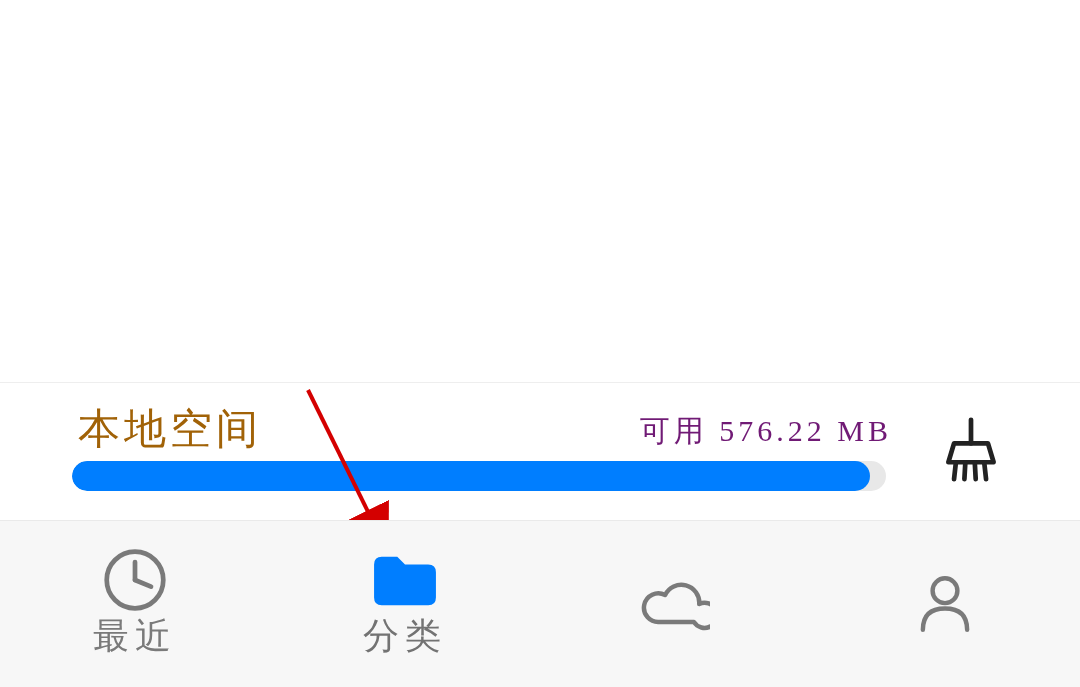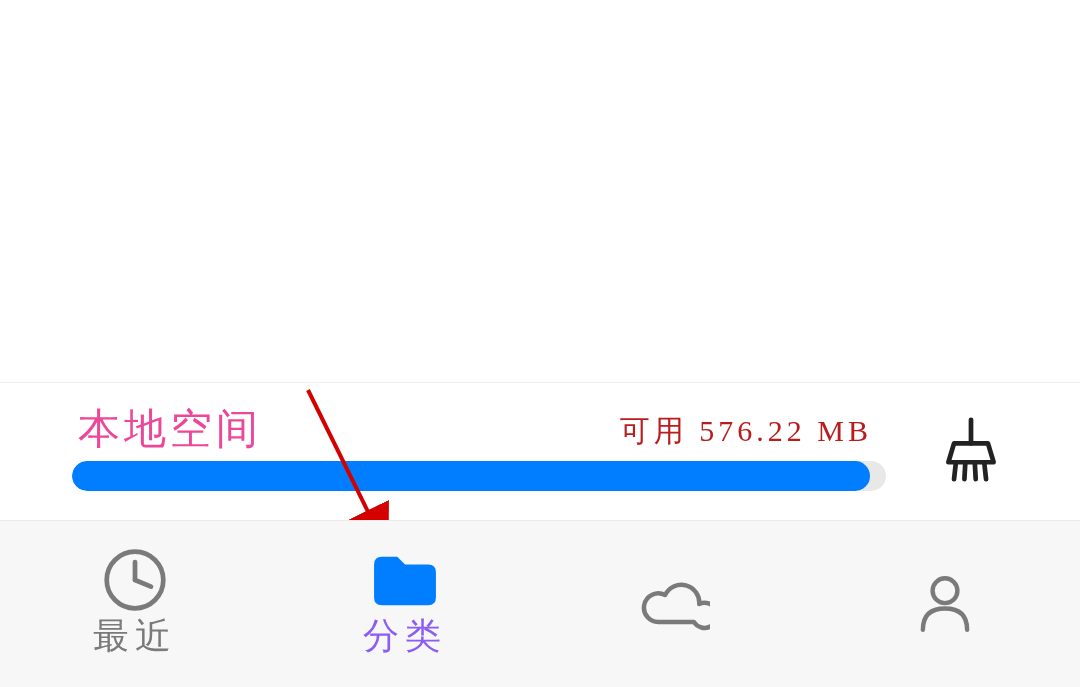--- a/index.html
+++ b/index.html
@@ -40,30 +40,30 @@
     left: 0;
     right: 0;
     bottom: 0;
   }
 
   .storage-title {
     position: absolute;
     left: 78px;
     top: 18px;
     font-size: 42px;
-    color: #ec4899;
+    color: #a16207;
     letter-spacing: 4px;
   }
 
   .storage-available {
     position: absolute;
-    right: 208px;
+    right: 188px;
     top: 28px;
     font-size: 30px;
-    color: #b91c1c;
+    color: #701a75;
     letter-spacing: 4px;
   }
 
   .progress-track {
     position: absolute;
     left: 72px;
     top: 78px;
     width: 814px;
     height: 30px;
     border-radius: 16px;
@@ -105,21 +105,21 @@
     display: flex;
     flex-direction: column;
     align-items: center;
     justify-content: center;
     color: #7a7a7a;
     font-size: 36px;
     letter-spacing: 6px;
   }
 
   .nav-item.active {
-    color: #8b5cf6;
+    color: #737373;
   }
 
   .nav-icon {
     width: 70px;
     height: 64px;
     display: flex;
     align-items: center;
     justify-content: center;
   }
 

